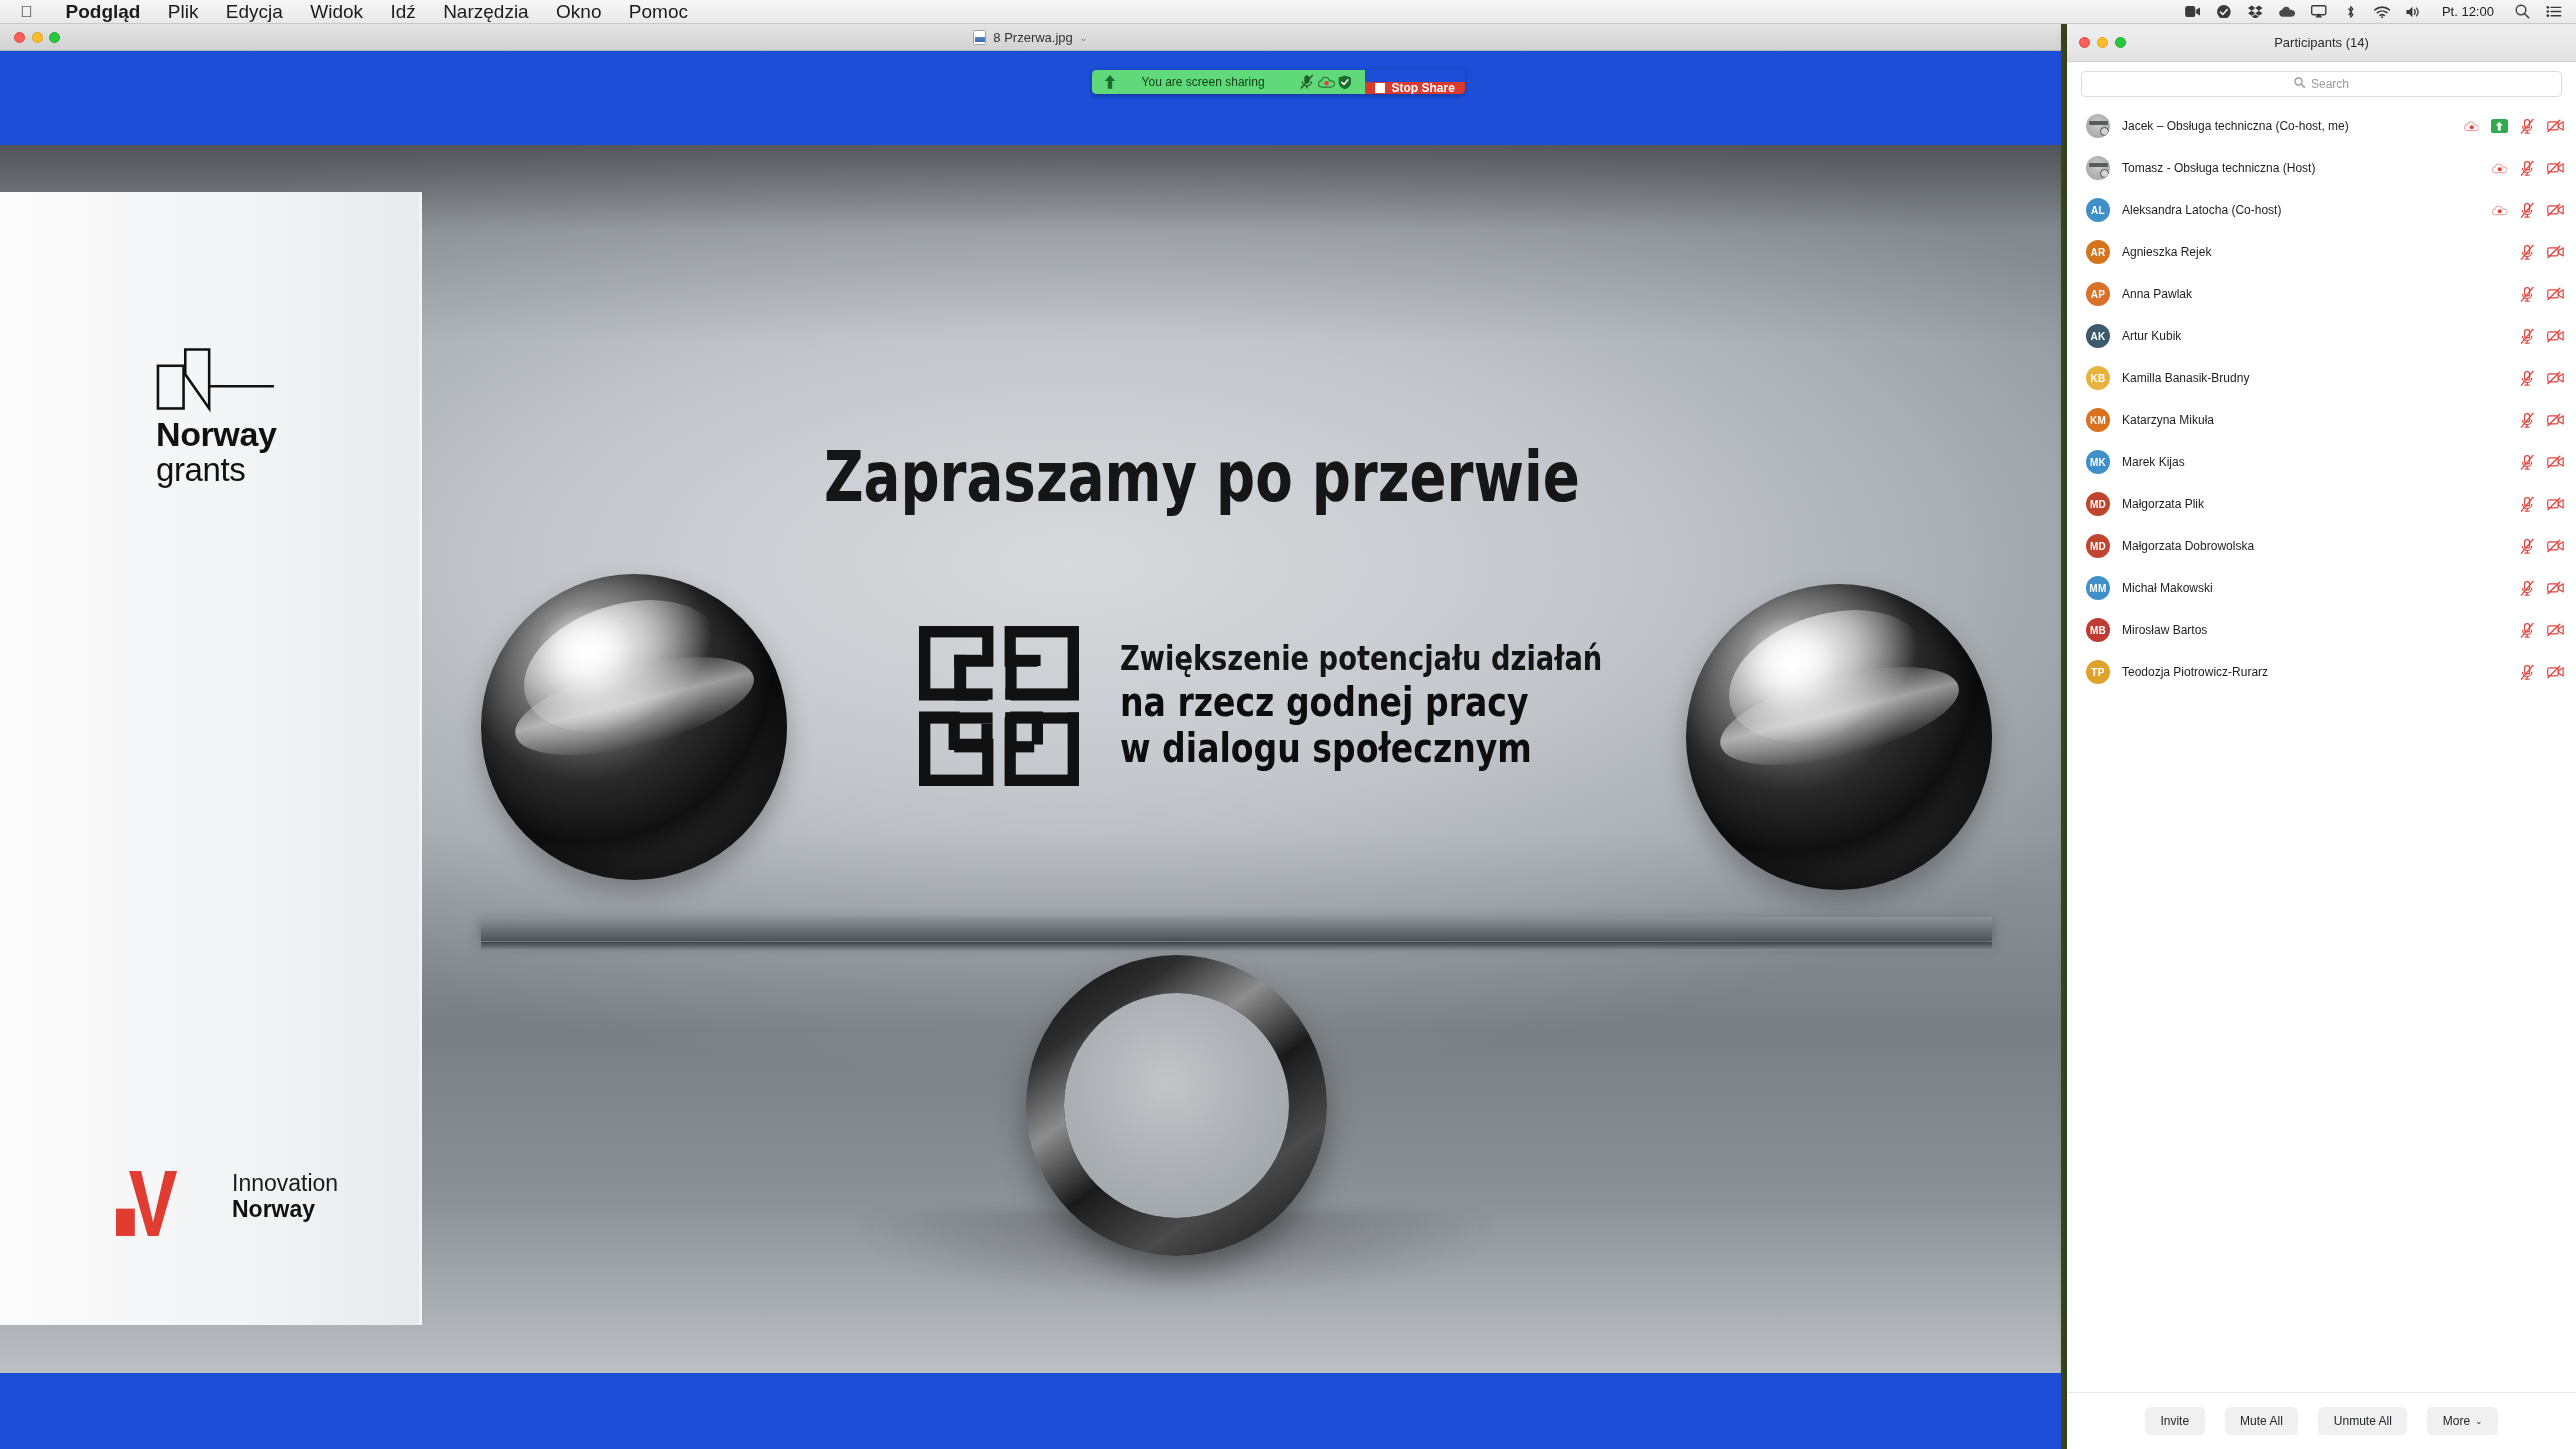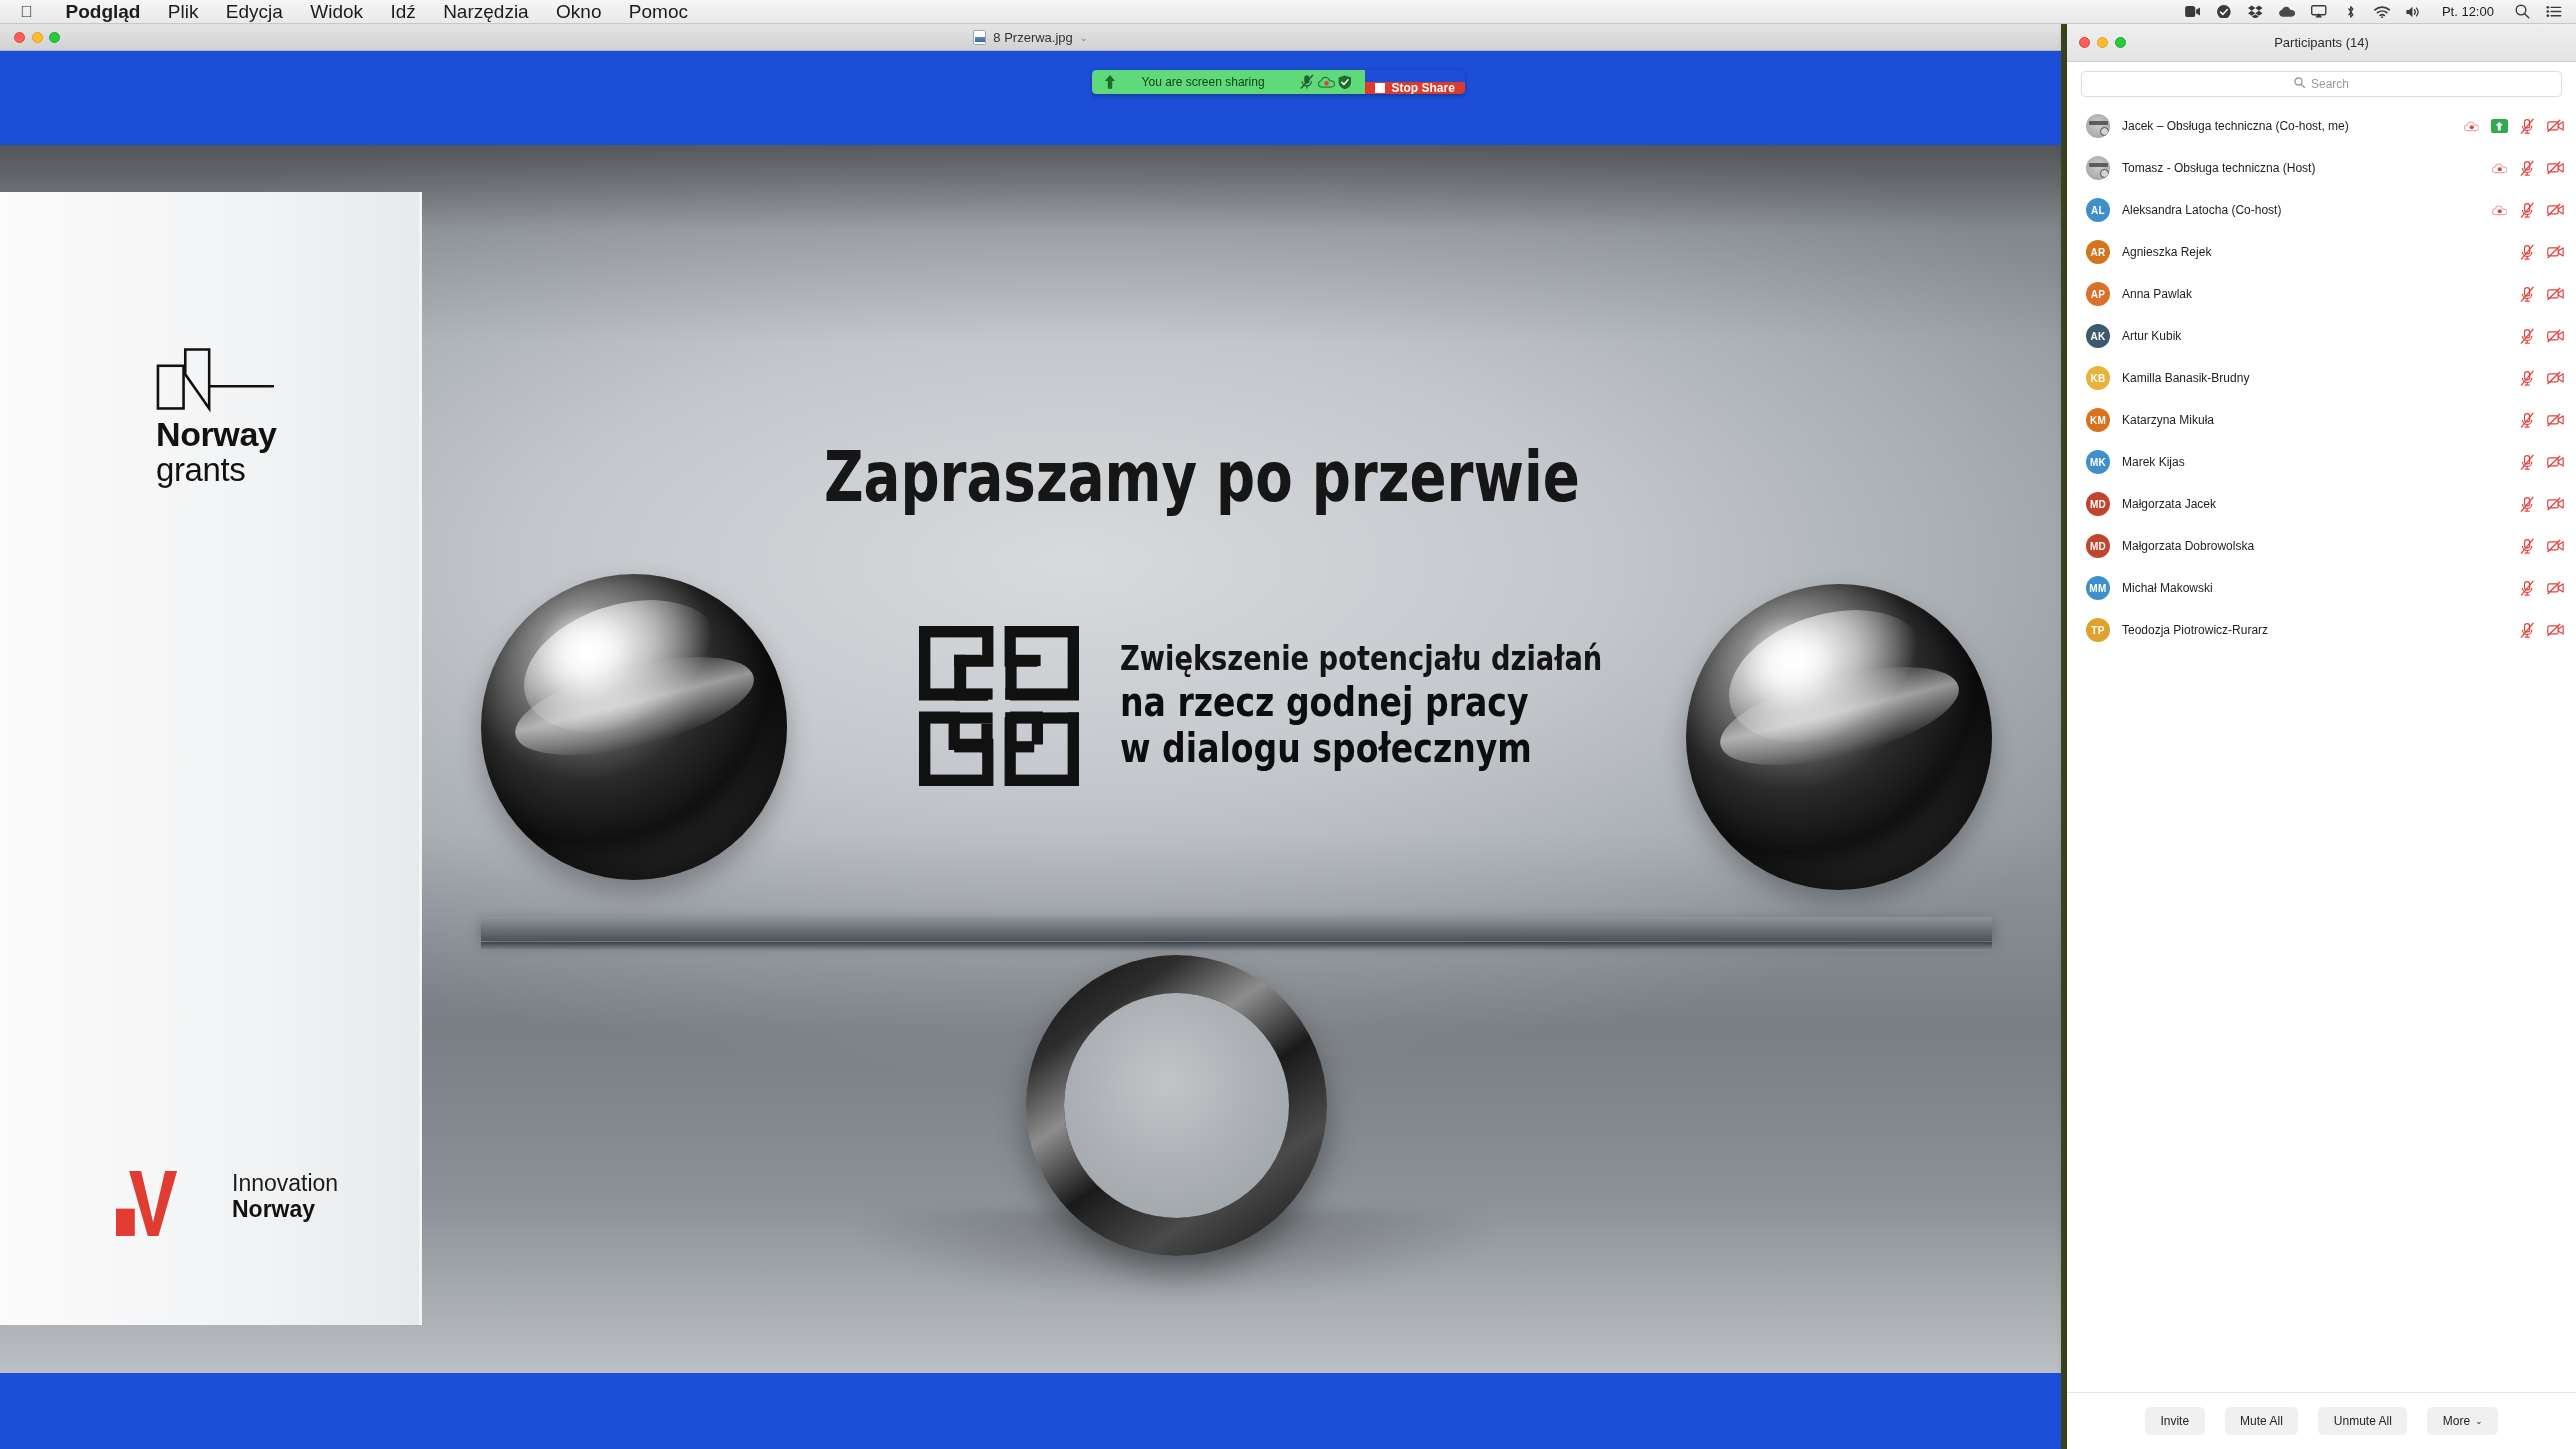--- a/index.html
+++ b/index.html
@@ -705,21 +705,21 @@
             <svg width="17" height="13.7" viewBox="0 0 20 16">
               <rect x="0.9" y="3.4" width="12.2" height="9.4" rx="1.8" fill="none" stroke="#e0413b" stroke-width="1.4"></rect>
               <path d="M13.6 6.6 L19 3.3 V12.9 L13.6 9.6 Z" fill="none" stroke="#e0413b" stroke-width="1.4" stroke-linejoin="round"></path>
               <line x1="0.6" y1="15.2" x2="15.6" y2="0.8" stroke="#e0413b" stroke-width="1.5"></line>
             </svg>
           </span>
         </div>
       </div>
       <div class="prow">
         <div class="avatar" style="background: rgb(192, 69, 46);">MD</div>
-        <div class="pname">Małgorzata Jacek</div>
+        <div class="pname">Małgorzata Plik</div>
         <div class="picons">
           <span class="slot">
             <svg width="14.6" height="16.3" viewBox="0 0 17 19">
               <rect x="5.3" y="2" width="6" height="9.6" rx="3" fill="none" stroke="#e0413b" stroke-width="1.4"></rect>
               <path d="M2.9 9.2 A5.4 5.4 0 0 0 13.7 9.2" stroke="#e0413b" stroke-width="1.4" fill="none"></path>
               <line x1="8.3" y1="14.6" x2="8.3" y2="17.6" stroke="#e0413b" stroke-width="1.4"></line>
               <line x1="5.3" y1="17.6" x2="11.3" y2="17.6" stroke="#e0413b" stroke-width="1.4"></line>
               <line x1="1.2" y1="18.2" x2="15.6" y2="1" stroke="#e0413b" stroke-width="1.5"></line>
             </svg>
           </span>
@@ -750,20 +750,42 @@
               <rect x="0.9" y="3.4" width="12.2" height="9.4" rx="1.8" fill="none" stroke="#e0413b" stroke-width="1.4"></rect>
               <path d="M13.6 6.6 L19 3.3 V12.9 L13.6 9.6 Z" fill="none" stroke="#e0413b" stroke-width="1.4" stroke-linejoin="round"></path>
               <line x1="0.6" y1="15.2" x2="15.6" y2="0.8" stroke="#e0413b" stroke-width="1.5"></line>
             </svg>
           </span>
         </div>
       </div>
       <div class="prow">
         <div class="avatar" style="background: rgb(63, 144, 200);">MM</div>
         <div class="pname">Michał Makowski</div>
+        <div class="picons">
+          <span class="slot">
+            <svg width="14.6" height="16.3" viewBox="0 0 17 19">
+              <rect x="5.3" y="2" width="6" height="9.6" rx="3" fill="none" stroke="#e0413b" stroke-width="1.4"></rect>
+              <path d="M2.9 9.2 A5.4 5.4 0 0 0 13.7 9.2" stroke="#e0413b" stroke-width="1.4" fill="none"></path>
+              <line x1="8.3" y1="14.6" x2="8.3" y2="17.6" stroke="#e0413b" stroke-width="1.4"></line>
+              <line x1="5.3" y1="17.6" x2="11.3" y2="17.6" stroke="#e0413b" stroke-width="1.4"></line>
+              <line x1="1.2" y1="18.2" x2="15.6" y2="1" stroke="#e0413b" stroke-width="1.5"></line>
+            </svg>
+          </span>
+          <span class="slot">
+            <svg width="17" height="13.7" viewBox="0 0 20 16">
+              <rect x="0.9" y="3.4" width="12.2" height="9.4" rx="1.8" fill="none" stroke="#e0413b" stroke-width="1.4"></rect>
+              <path d="M13.6 6.6 L19 3.3 V12.9 L13.6 9.6 Z" fill="none" stroke="#e0413b" stroke-width="1.4" stroke-linejoin="round"></path>
+              <line x1="0.6" y1="15.2" x2="15.6" y2="0.8" stroke="#e0413b" stroke-width="1.5"></line>
+            </svg>
+          </span>
+        </div>
+      </div>
+      <div class="prow">
+        <div class="avatar" style="background: rgb(191, 59, 51);">MB</div>
+        <div class="pname">Mirosław Bartos</div>
         <div class="picons">
           <span class="slot">
             <svg width="14.6" height="16.3" viewBox="0 0 17 19">
               <rect x="5.3" y="2" width="6" height="9.6" rx="3" fill="none" stroke="#e0413b" stroke-width="1.4"></rect>
               <path d="M2.9 9.2 A5.4 5.4 0 0 0 13.7 9.2" stroke="#e0413b" stroke-width="1.4" fill="none"></path>
               <line x1="8.3" y1="14.6" x2="8.3" y2="17.6" stroke="#e0413b" stroke-width="1.4"></line>
               <line x1="5.3" y1="17.6" x2="11.3" y2="17.6" stroke="#e0413b" stroke-width="1.4"></line>
               <line x1="1.2" y1="18.2" x2="15.6" y2="1" stroke="#e0413b" stroke-width="1.5"></line>
             </svg>
           </span>

